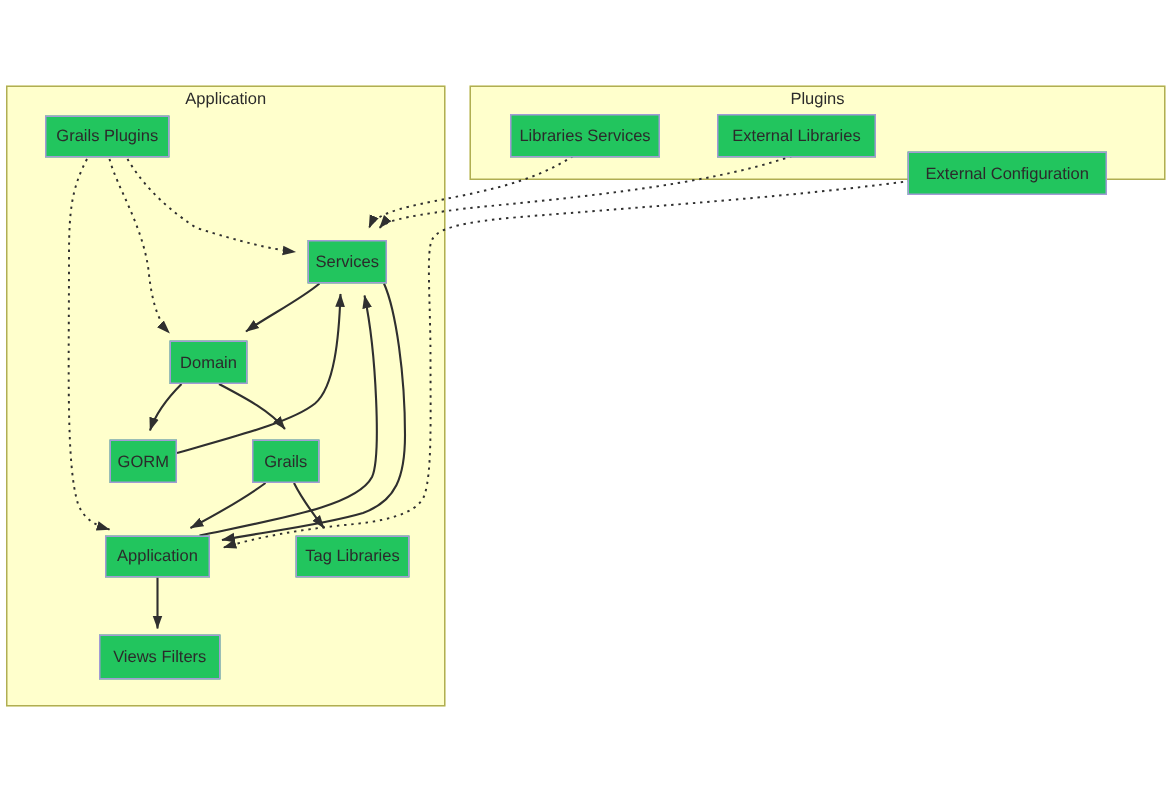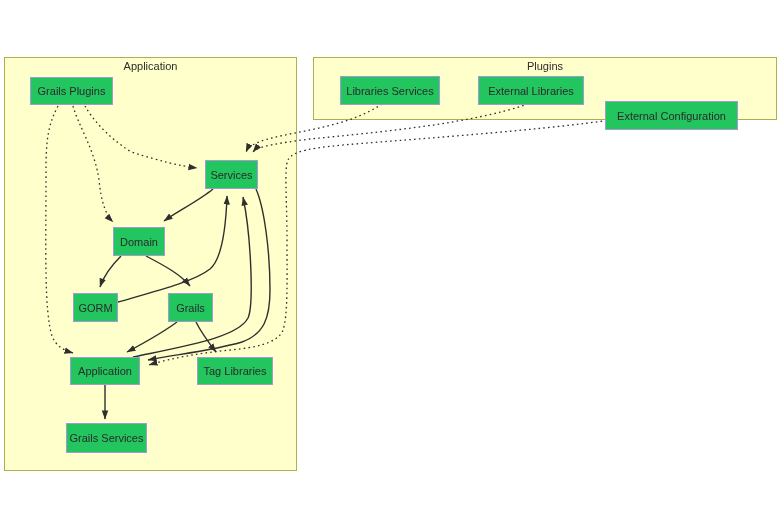--- a/index.html
+++ b/index.html
@@ -98,16 +98,16 @@
       <div class="node" style="left: 30px; top: 77px; width: 83px; height: 28px;">Grails Plugins</div>
       <div class="node" style="left: 340px; top: 76px; width: 100px; height: 29px;">Libraries Services</div>
       <div class="node" style="left: 478px; top: 76px; width: 106px; height: 29px;">External Libraries</div>
       <div class="node" style="left: 605px; top: 76px; width: 133px; height: 29px; margin-top: 25px;">External Configuration</div>
       <div class="node" style="left: 205px; top: 160px; width: 53px; height: 29px;">Services</div>
       <div class="node" style="left: 113px; top: 227px; width: 52px; height: 29px;">Domain</div>
       <div class="node" style="left: 73px; top: 293px; width: 45px; height: 29px;">GORM</div>
       <div class="node" style="left: 168px; top: 293px; width: 45px; height: 29px;">Grails</div>
       <div class="node" style="left: 70px; top: 357px; width: 70px; height: 28px;">Application</div>
       <div class="node" style="left: 197px; top: 357px; width: 76px; height: 28px;">Tag Libraries</div>
-      <div class="node" style="left: 66px; top: 423px; width: 81px; height: 30px;">Grails Services</div>
+      <div class="node" style="left: 66px; top: 423px; width: 81px; height: 30px;">Views Filters</div>
     </div>
 
 </div>
 
 </body></html>

